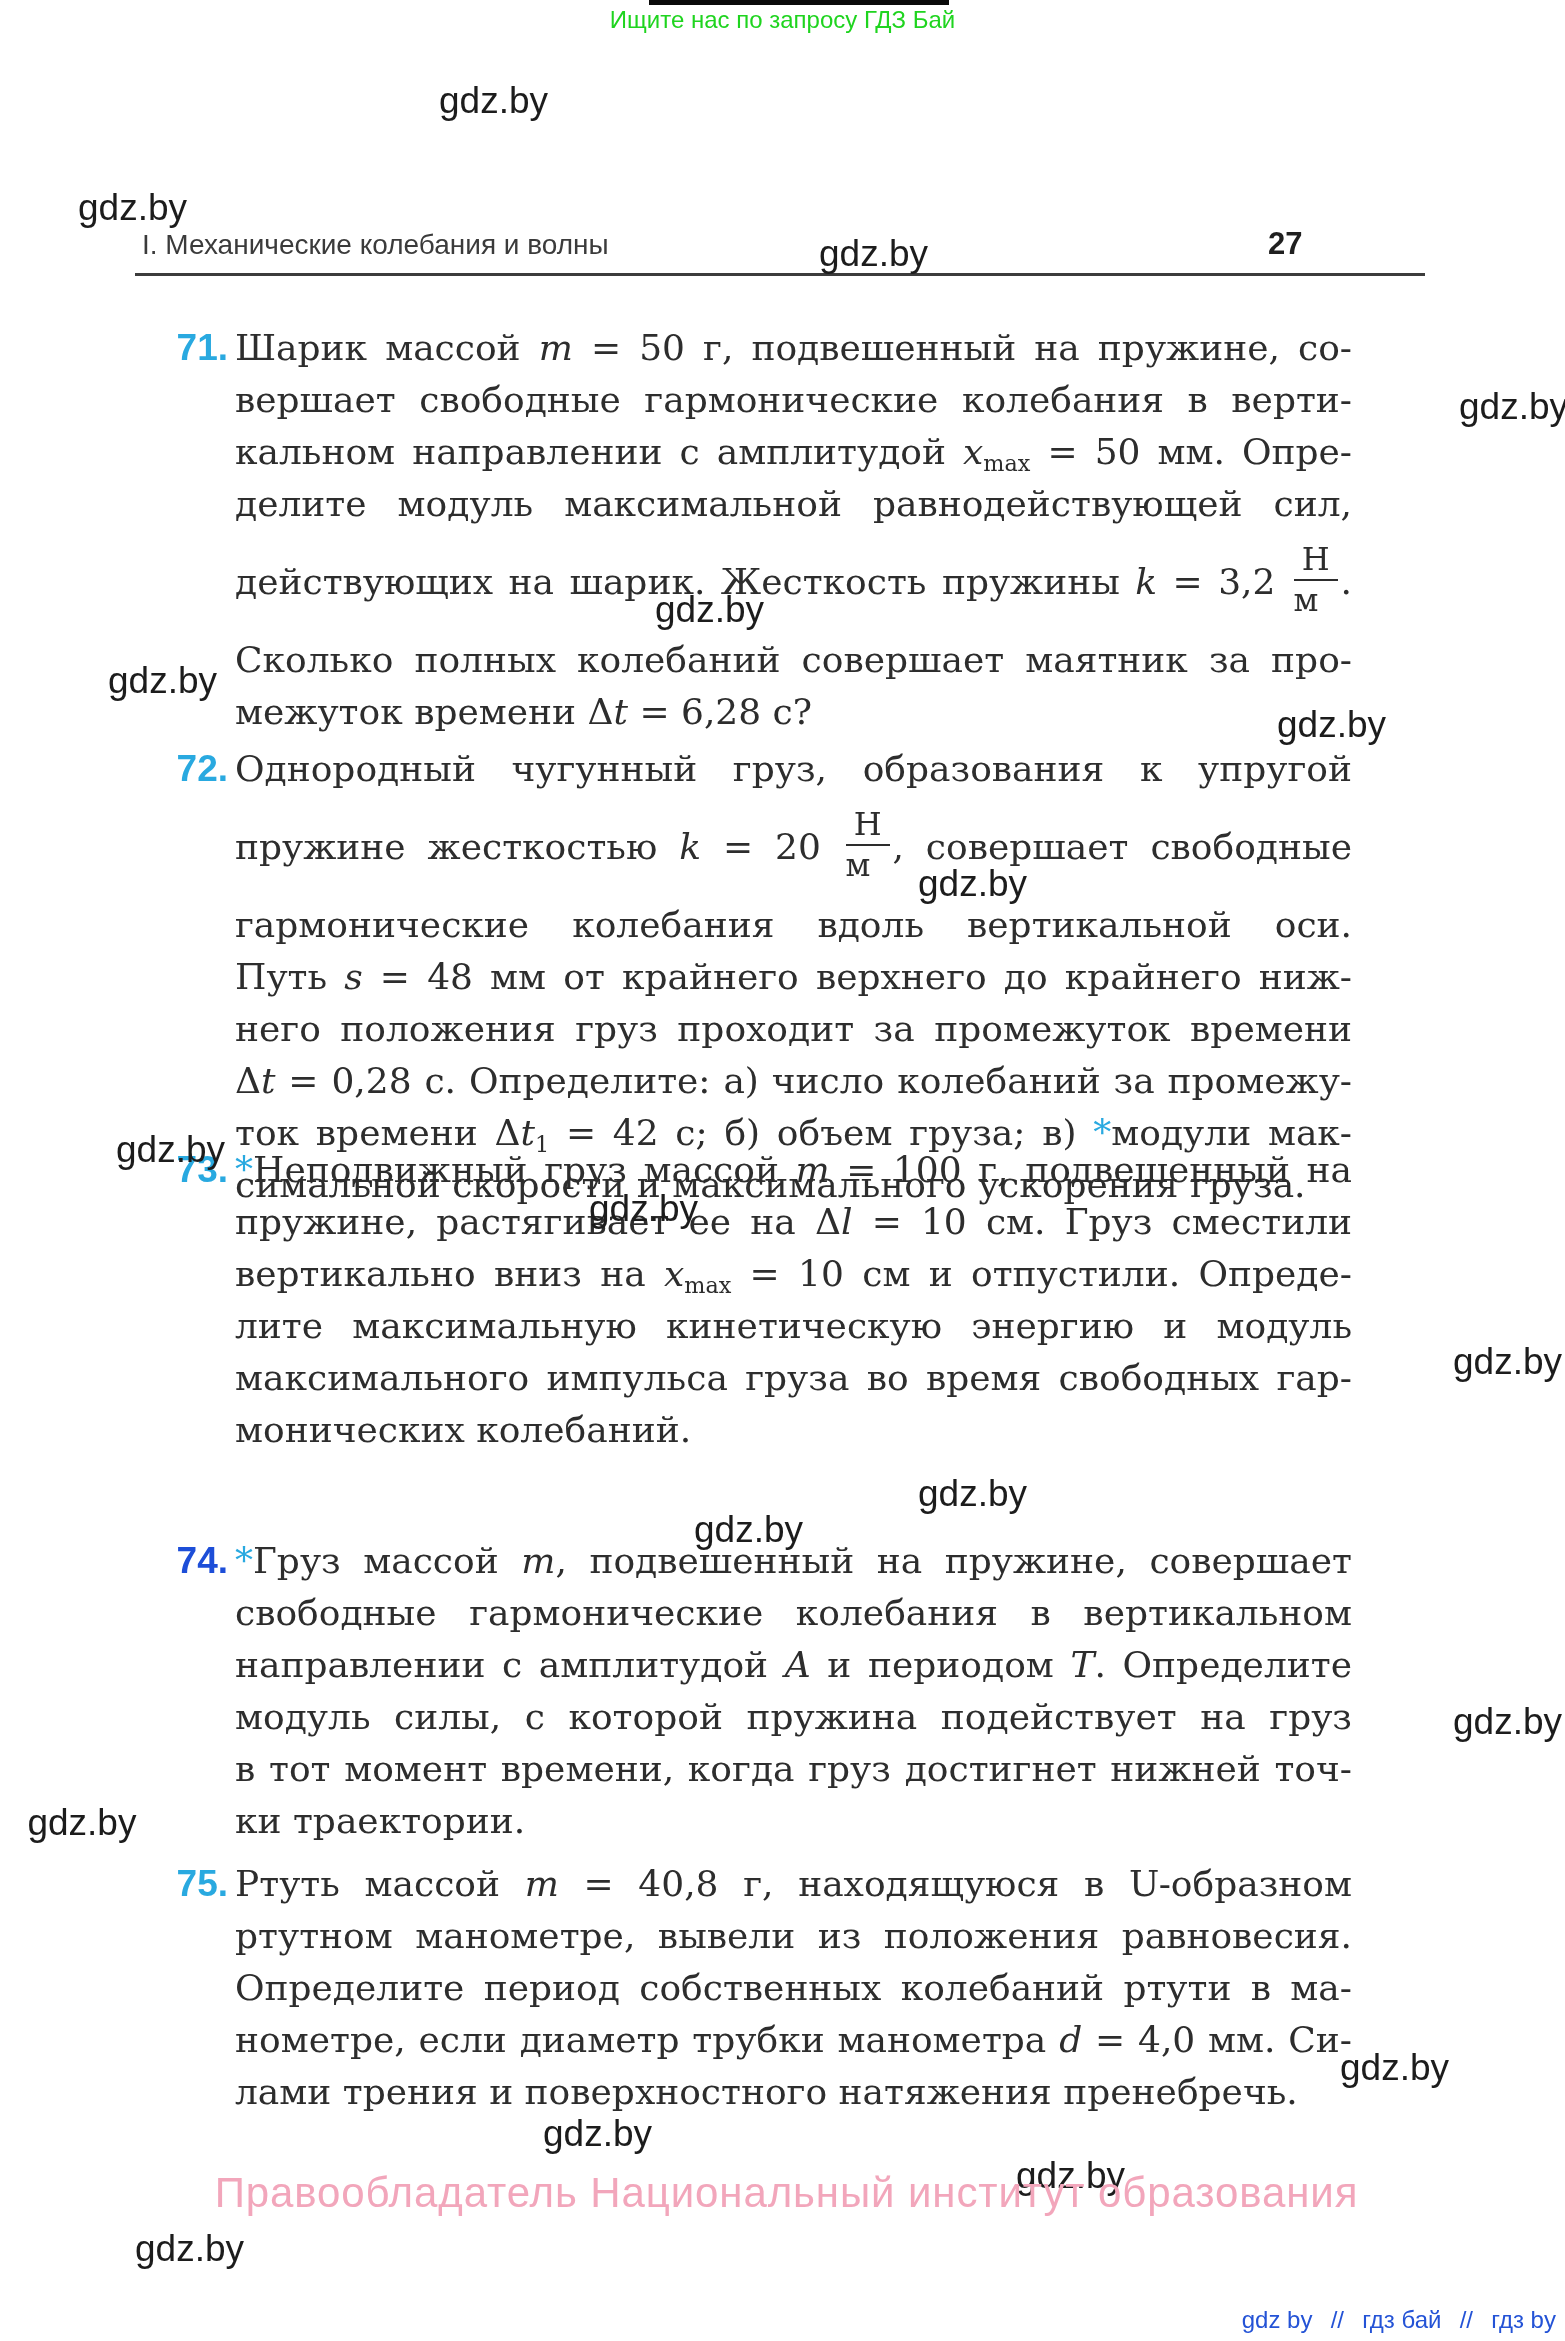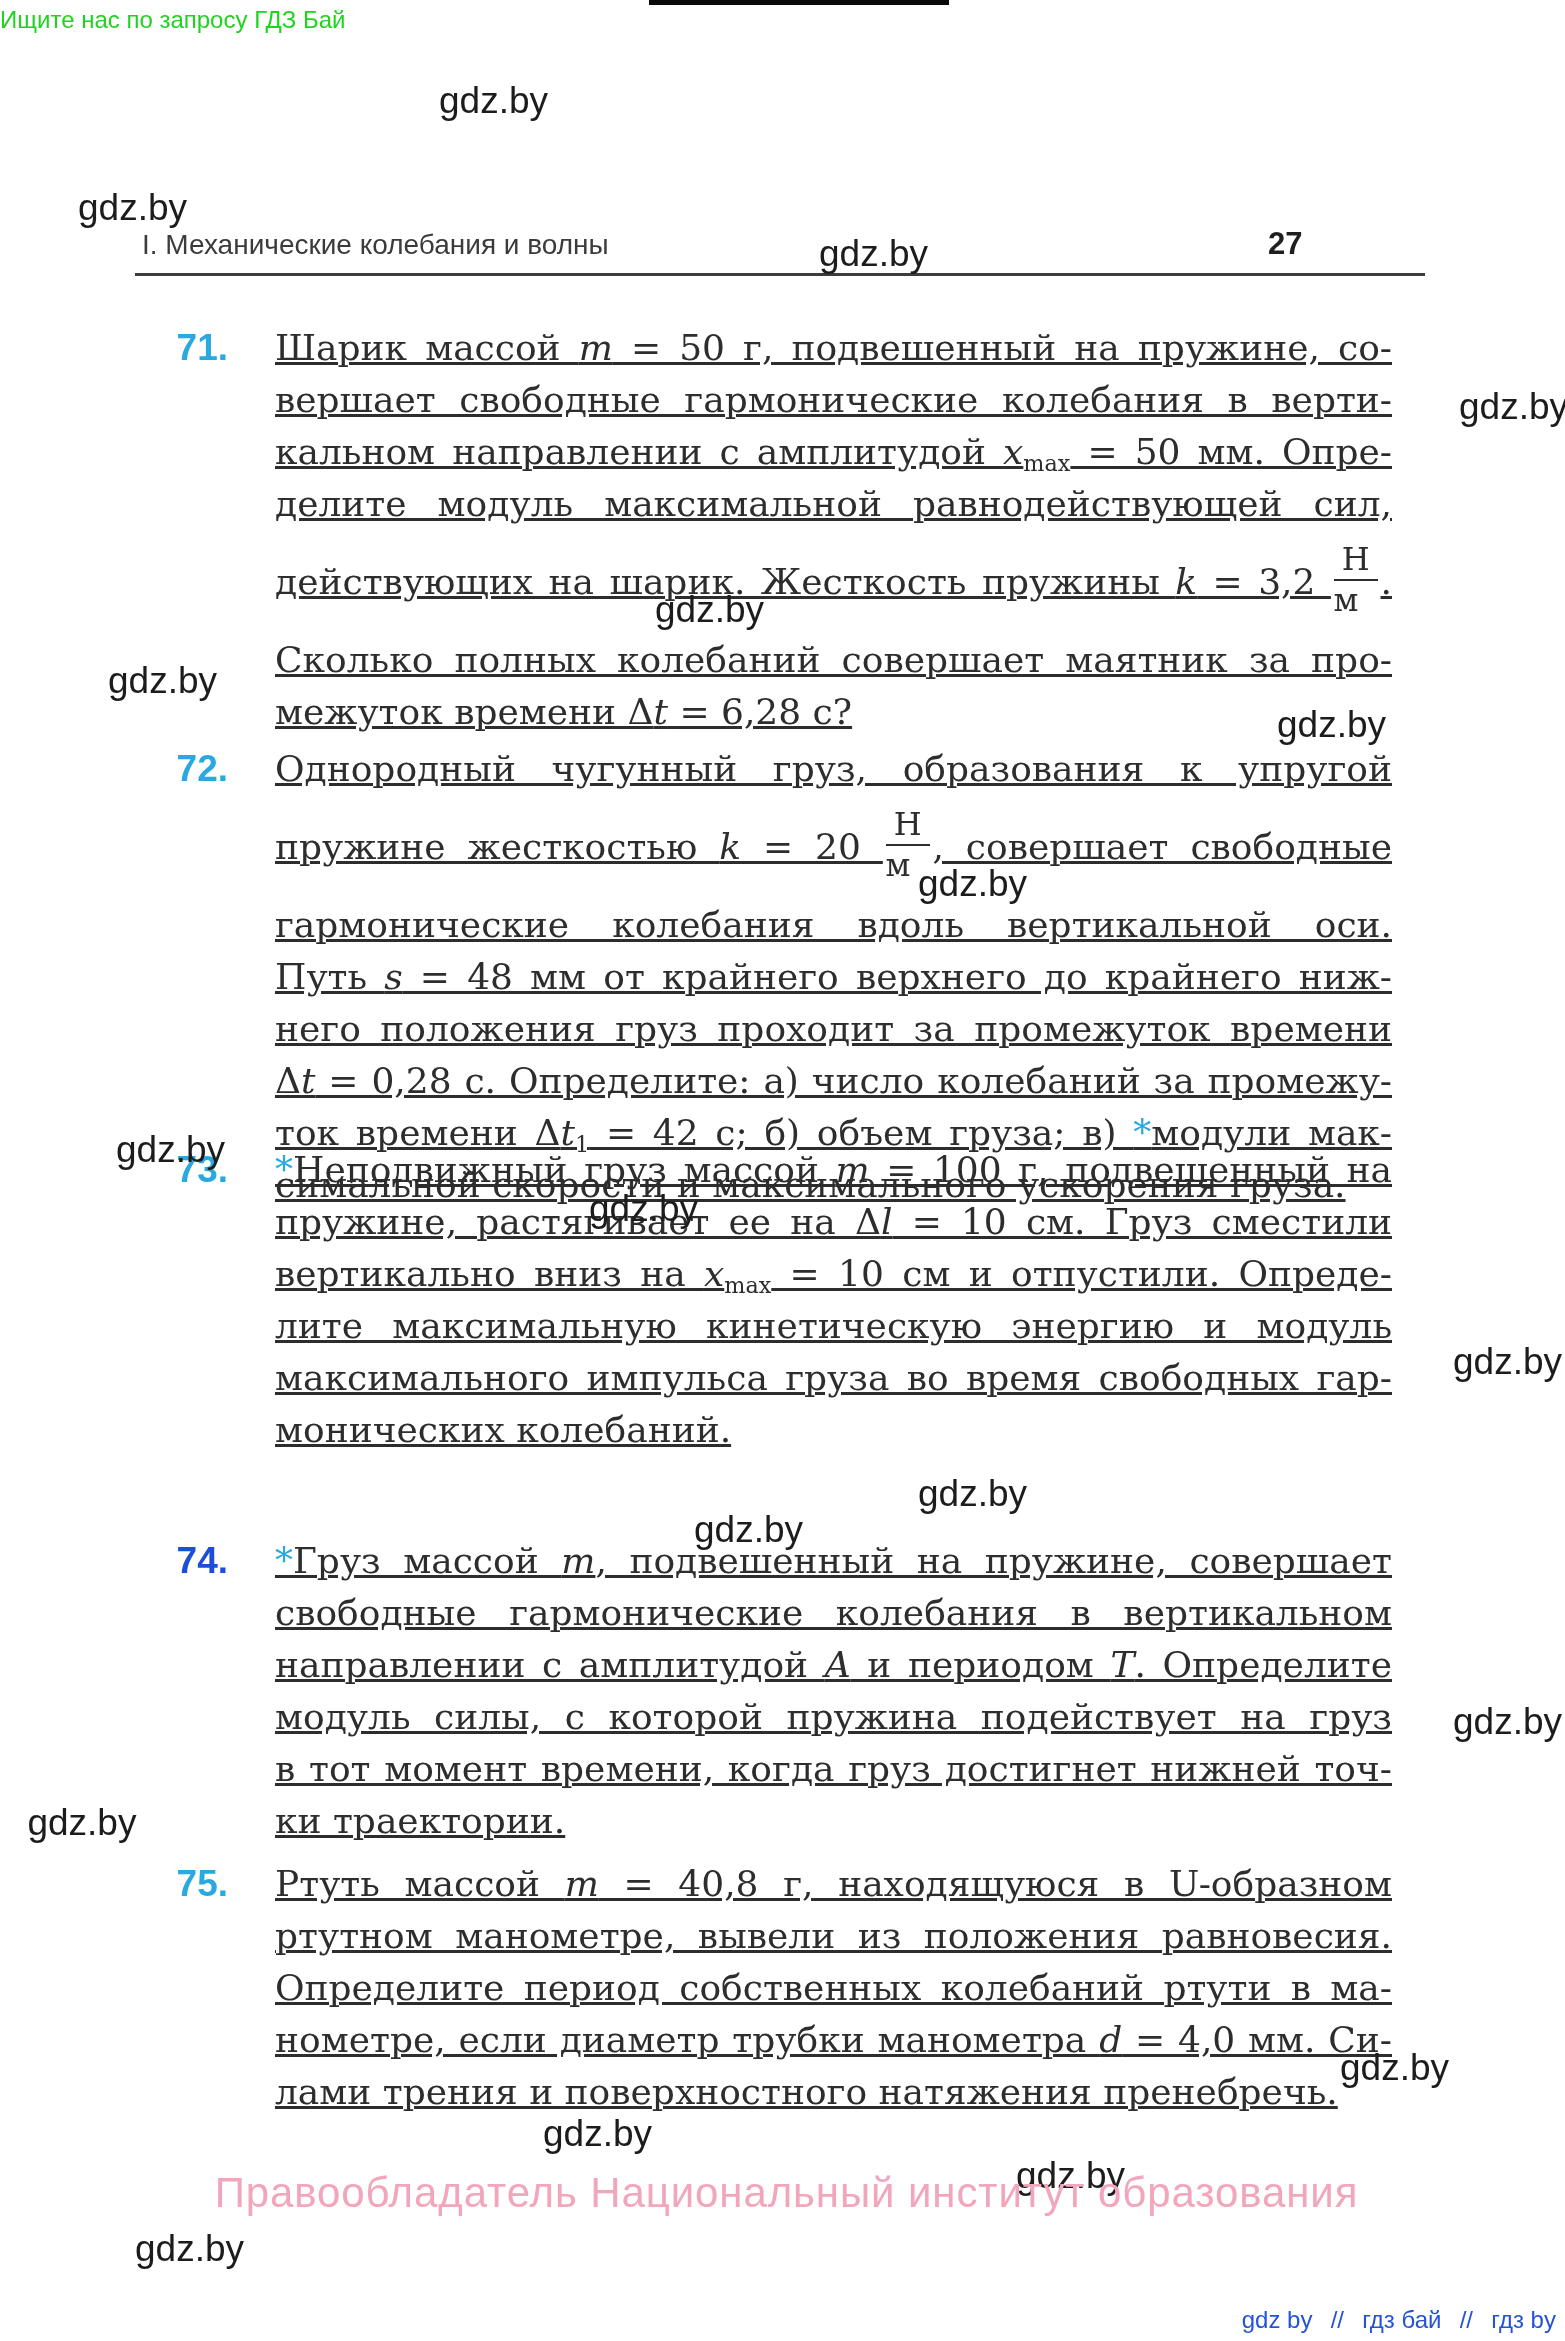--- a/index.html
+++ b/index.html
@@ -7,20 +7,21 @@
     position:relative;
     width:1565px;height:2342px;
     background:#ffffff;
     font-family:"DejaVu Serif", serif;
     color:#2d2d2d;
     overflow:hidden;
   }
   .scan-bar{position:absolute;left:649px;top:0;width:300px;height:4.6px;background:#0a0a0a;}
   .green-banner{
     position:absolute;top:5.5px;left:0;width:100%;
+    text-align:center;
     font-family:"Liberation Sans", sans-serif;
     font-size:24px;
   }
   .wm{
     position:absolute;
     font-family:"Liberation Sans", sans-serif;
     font-size:37px;color:#1c1c1c;white-space:nowrap;
   }
   .hdr-title{
     position:absolute;left:142px;top:229px;
@@ -33,21 +34,21 @@
     font-size:31px;font-weight:bold;color:#1f1f1f;
   }
   .hdr-rule{position:absolute;left:135px;top:273px;width:1290px;height:2.7px;background:#3c3c3c;}
   .problem{position:absolute;left:164px;width:1188px;}
   .pnum{
     position:absolute;left:0;top:0;width:64px;
     text-align:right;
     font-family:"Liberation Sans", sans-serif;
     font-weight:bold;font-size:37px;line-height:52px;
   }
-  .ptext{margin-left:111px;width:1117px;font-size:36px;text-decoration:underline;}
+  .ptext{margin-left:71px;width:1117px;font-size:36px;}
   .line{
     height:52px;line-height:52px;
     text-align:justify;text-align-last:justify;
     white-space:nowrap;
   }
   .line.tall{height:104px;line-height:104px;}
   .line.last{text-align-last:left;}
   .line i{font-style:italic;}
   .sb{font-size:0.62em;vertical-align:-0.3em;}
   .frac{

